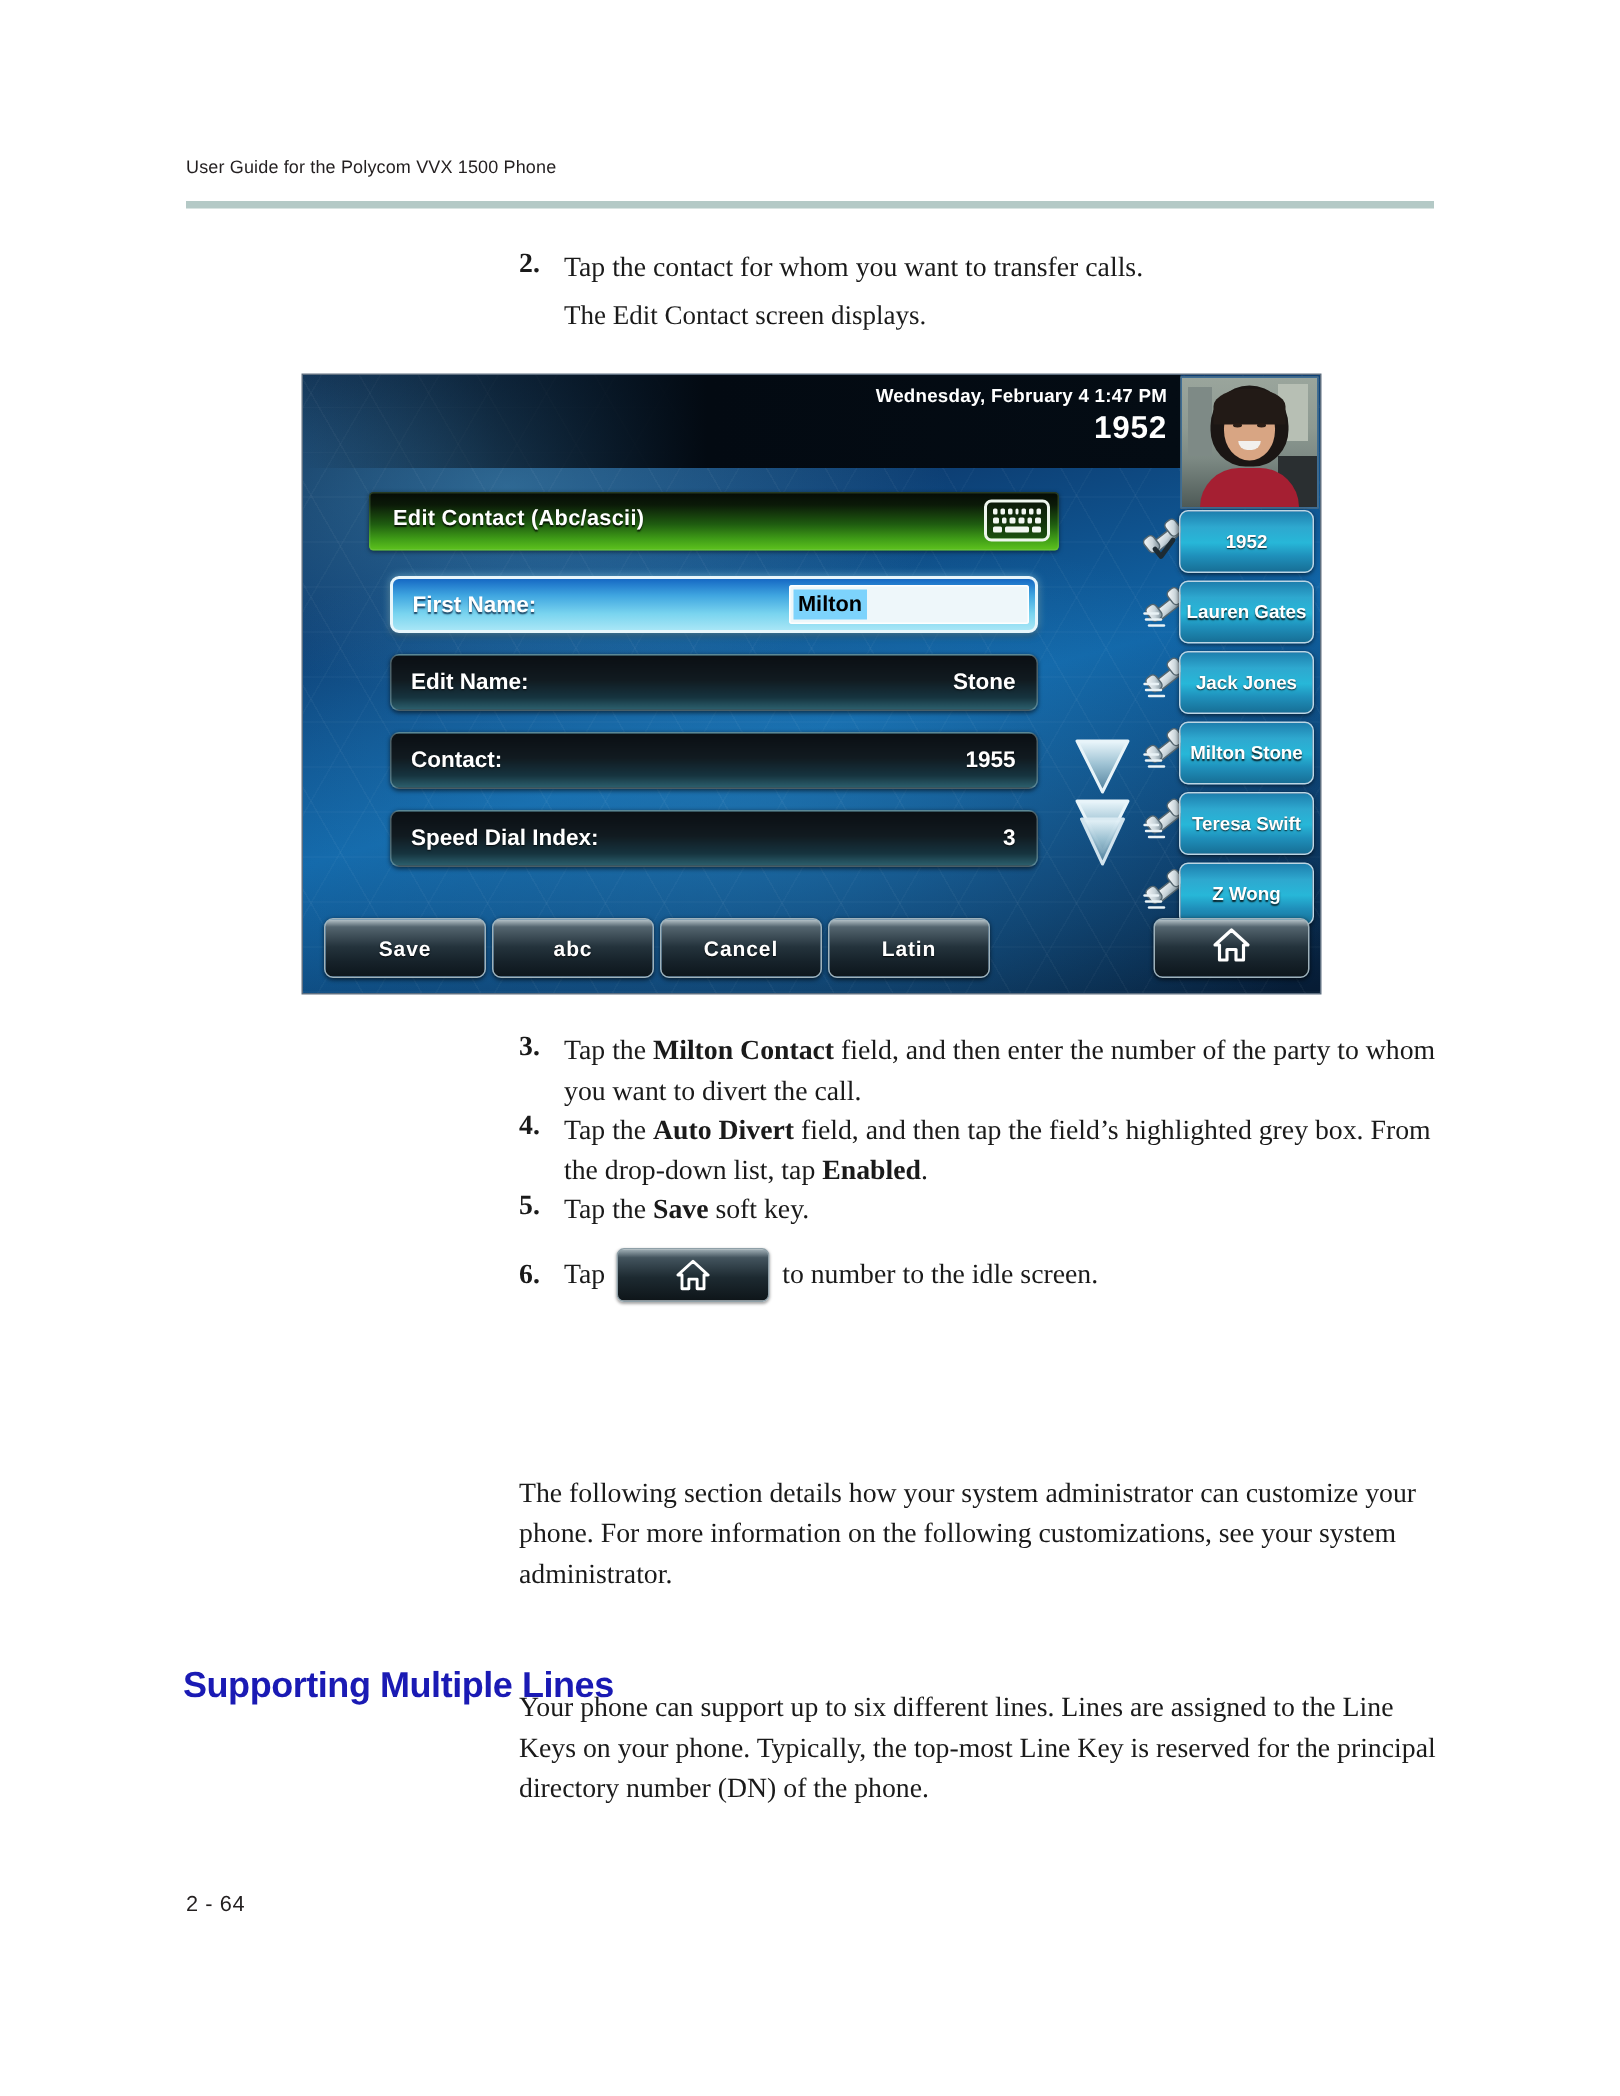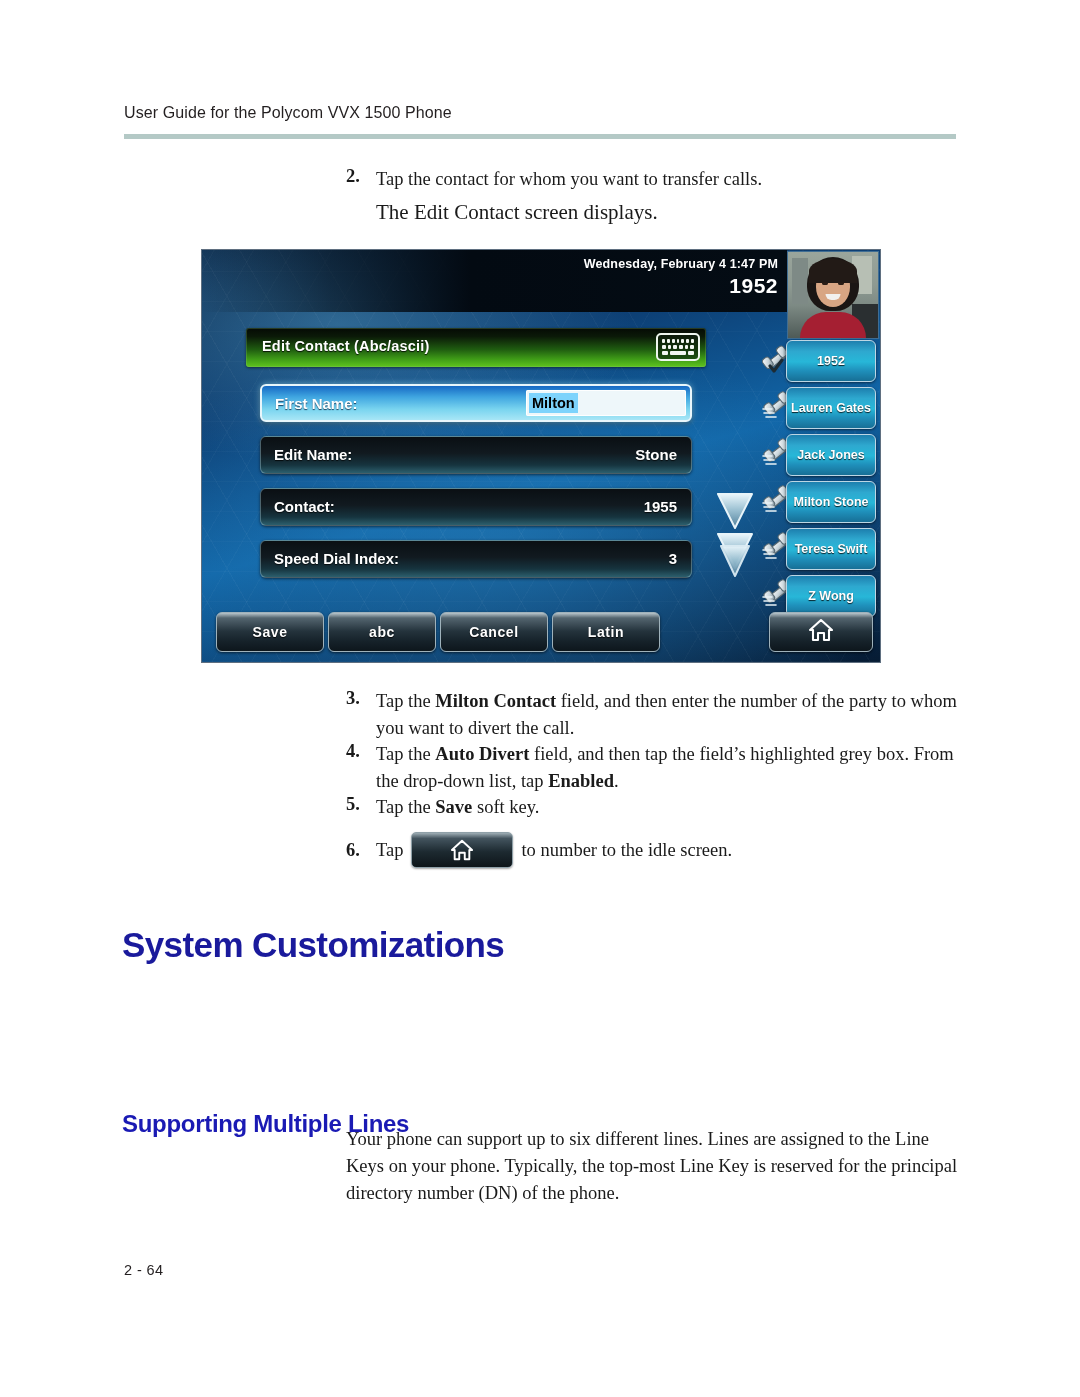--- a/index.html
+++ b/index.html
@@ -23,21 +23,21 @@
 
   
   .running-header {
     position: absolute;
     left: 124px;
     top: 104px;
     width: 832px;
   }
   .running-header-text {
     font-family: "Liberation Sans", sans-serif;
-    font-size: 16px;
+    font-size: 12px;
     color: #231f20;
     letter-spacing: .1px;
     white-space: nowrap;
   }
   .header-rule {
     position: absolute;
     left: 124px;
     top: 134px;
     width: 832px;
     height: 5px;
@@ -62,21 +62,21 @@
   .step-body {
     font-family: "Liberation Serif", serif;
     font-size: 18.5px;
     line-height: 27px;
     color: #1a1a1a;
   }
   .step-body b { font-weight: bold; }
   .sub-line {
     position: absolute;
     font-family: "Liberation Serif", serif;
-    font-size: 21px;
+    font-size: 18px;
     color: #1a1a1a;
   }
 
   .para {
     position: absolute;
     font-family: "Liberation Serif", serif;
     font-size: 18.5px;
     line-height: 27px;
     color: #1a1a1a;
   }
@@ -687,22 +687,22 @@
       <span>Tap</span>
       <span class="inline-home-btn">
         <svg width="24" height="22" viewBox="0 0 26 24" xmlns="http://www.w3.org/2000/svg">
           <path d="M13 2 L24 12 L21 12 L21 22 L16 22 L16 15 L10 15 L10 22 L5 22 L5 12 L2 12 Z" fill="none" stroke="#ffffff" stroke-width="2.1" stroke-linejoin="round"></path>
         </svg>
       </span>
       <span>to number to the idle screen.</span>
     </div>
   </div>
 
-  <div class="h1-blue" style="left:122px; top:925px;">System Customizations</div>
-
+
+  <div class="para" style="left:346px; top:983px; width:612px;">The following section details how your system administrator can customize your phone. For more information on the following customizations, see your system administrator.</div>
 
   <div class="h2-blue" style="left:122px; top:1086px;margin-top:24px;">Supporting Multiple Lines</div>
 
   <div class="para" style="left:346px; top:1126px; width:612px;">Your phone can support up to six different lines. Lines are assigned to the Line Keys on your phone. Typically, the top-most Line Key is reserved for the principal directory number (DN) of the phone.</div>
 
   <div class="footer-pageno">2 - 64</div>
 
 </div>
 
 </body></html>

